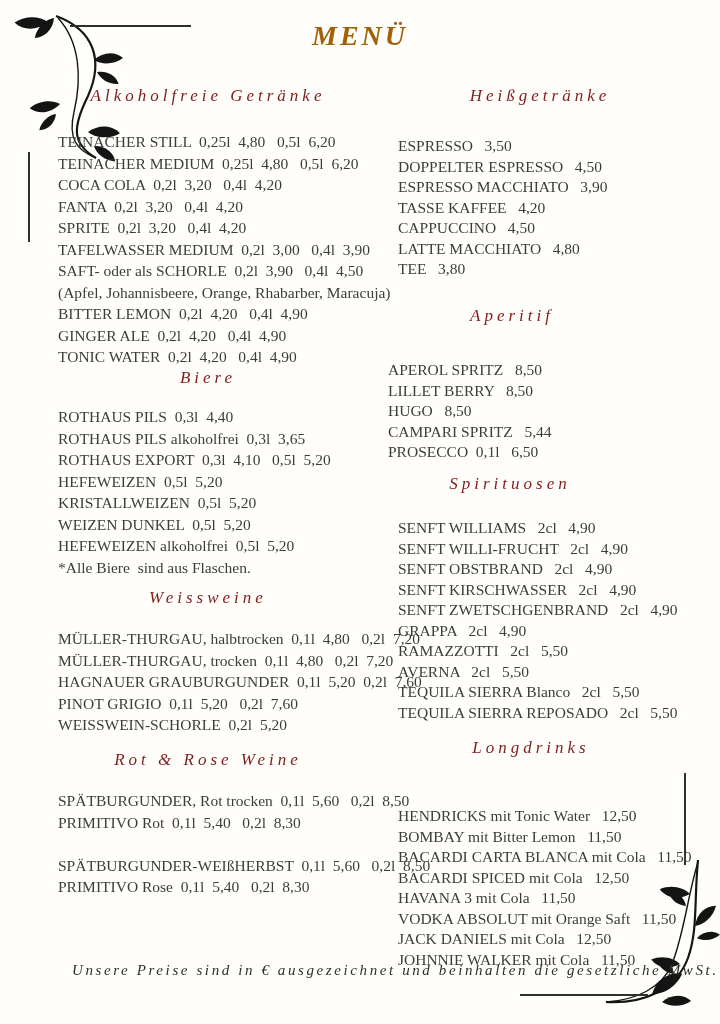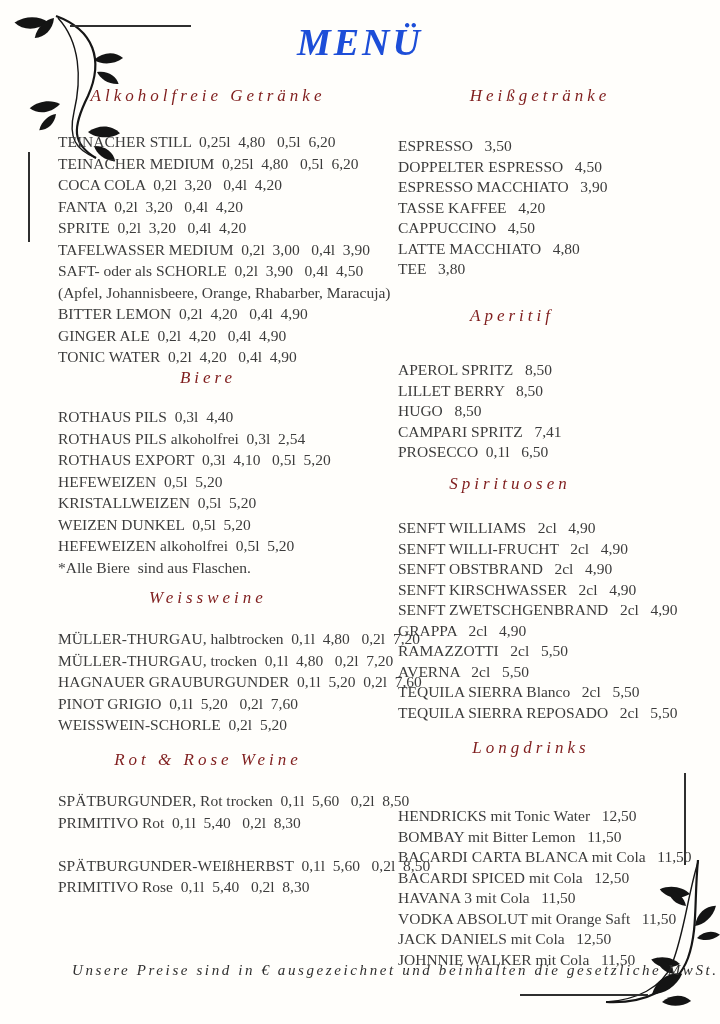--- a/index.html
+++ b/index.html
@@ -4,22 +4,22 @@
 <style>
   html,body { margin:0; padding:0; }
   body {
     width:720px; height:1024px; position:relative; overflow:hidden;
     background:#fffefb;
     font-family:"Liberation Serif", serif;
     color:#3c3c3c;
   }
   .title {
     position:absolute; top:20px; left:0; width:720px; margin:0;
-    text-align:center; font-size:38px; font-style:italic; font-weight:700;
-    letter-spacing:3px; color:#1d4ed8; white-space:pre;
+    text-align:center; font-size:28px; font-style:italic; font-weight:700;
+    letter-spacing:3px; color:#a16207; white-space:pre;
   }
   .heading {
     position:absolute; font-style:italic; font-size:17px; letter-spacing:4px;
     color:#7f1d1d; text-align:center; white-space:pre;
   }
   .items { position:absolute; font-size:15.5px; color:#3c3c3c; }
   .items .line { white-space:pre; }
   .col-left .line  { line-height:21.5px; }
   .col-right .line { line-height:20.5px; }
   .rule { position:absolute; background:#2f2f2f; }
@@ -83,21 +83,21 @@
     <div class="line">SAFT- oder als SCHORLE  0,2l  3,90   0,4l  4,50</div>
     <div class="line">(Apfel, Johannisbeere, Orange, Rhabarber, Maracuja)</div>
     <div class="line">BITTER LEMON  0,2l  4,20   0,4l  4,90</div>
     <div class="line">GINGER ALE  0,2l  4,20   0,4l  4,90</div>
     <div class="line">TONIC WATER  0,2l  4,20   0,4l  4,90</div>
   </div>
 
 <div class="heading" style="top:368px;left:48px;width:320px">Biere</div>
 <div class="items col-left" style="top:406px;left:58px">
     <div class="line">ROTHAUS PILS  0,3l  4,40</div>
-    <div class="line">ROTHAUS PILS alkoholfrei  0,3l  2,54</div>
+    <div class="line">ROTHAUS PILS alkoholfrei  0,3l  3,65</div>
     <div class="line">ROTHAUS EXPORT  0,3l  4,10   0,5l  5,20</div>
     <div class="line">HEFEWEIZEN  0,5l  5,20</div>
     <div class="line">KRISTALLWEIZEN  0,5l  5,20</div>
     <div class="line">WEIZEN DUNKEL  0,5l  5,20</div>
     <div class="line">HEFEWEIZEN alkoholfrei  0,5l  5,20</div>
     <div class="line">*Alle Biere  sind aus Flaschen.</div>
   </div>
 
 <div class="heading" style="top:588px;left:48px;width:320px">Weissweine</div>
 <div class="items col-left" style="top:628px;left:58px">
@@ -122,25 +122,25 @@
     <div class="line">ESPRESSO   3,50</div>
     <div class="line">DOPPELTER ESPRESSO   4,50</div>
     <div class="line">ESPRESSO MACCHIATO   3,90</div>
     <div class="line">TASSE KAFFEE   4,20</div>
     <div class="line">CAPPUCCINO   4,50</div>
     <div class="line">LATTE MACCHIATO   4,80</div>
     <div class="line">TEE   3,80</div>
   </div>
 
 <div class="heading" style="top:306px;left:380px;width:264px">Aperitif</div>
-<div class="items col-right" style="top:360px;left:398px">
+<div class="items col-right" style="top:360px;left:388px">
     <div class="line">APEROL SPRITZ   8,50</div>
     <div class="line">LILLET BERRY   8,50</div>
     <div class="line">HUGO   8,50</div>
-    <div class="line">CAMPARI SPRITZ   7,41</div>
+    <div class="line">CAMPARI SPRITZ   5,44</div>
     <div class="line">PROSECCO  0,1l   6,50</div>
   </div>
 
 <div class="heading" style="top:474px;left:380px;width:260px">Spirituosen</div>
 <div class="items col-right" style="top:518px;left:398px">
     <div class="line">SENFT WILLIAMS   2cl   4,90</div>
     <div class="line">SENFT WILLI-FRUCHT   2cl   4,90</div>
     <div class="line">SENFT OBSTBRAND   2cl   4,90</div>
     <div class="line">SENFT KIRSCHWASSER   2cl   4,90</div>
     <div class="line">SENFT ZWETSCHGENBRAND   2cl   4,90</div>

